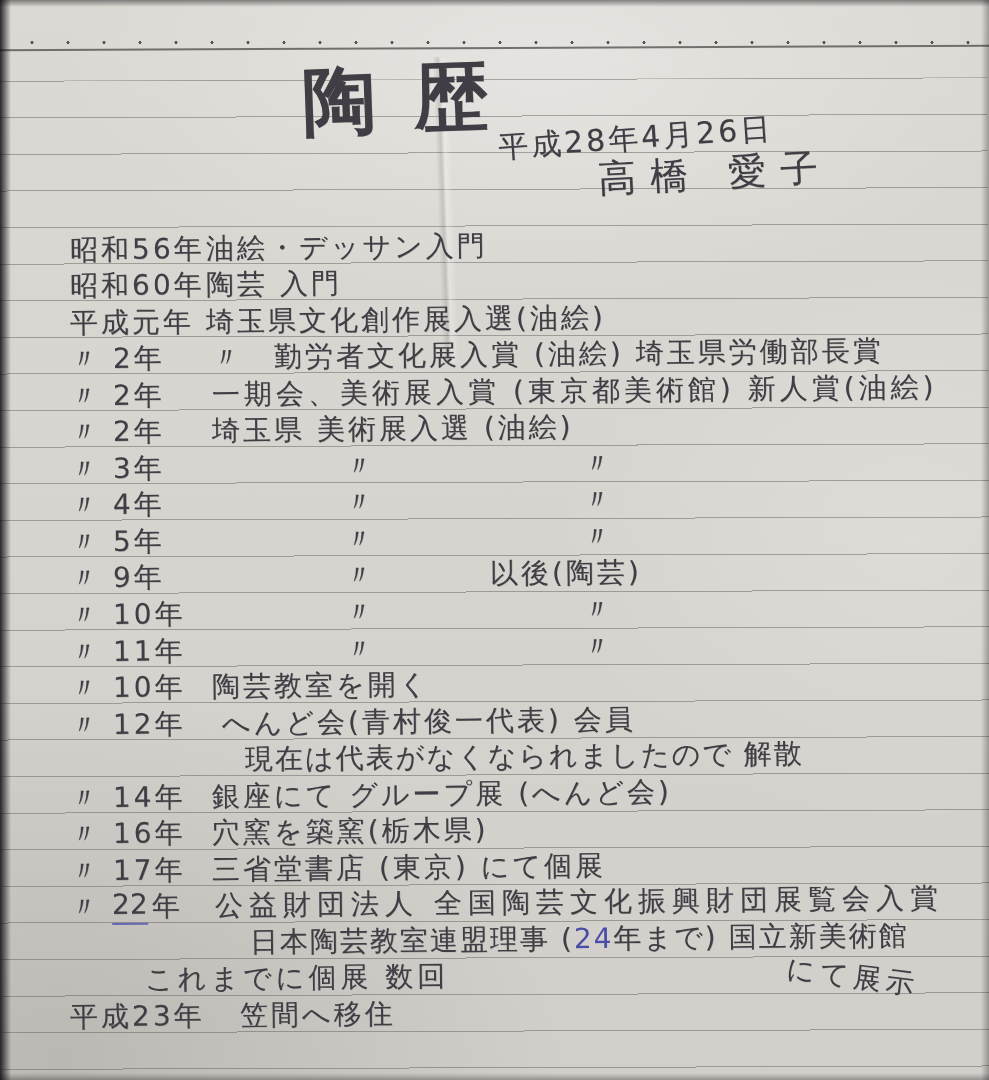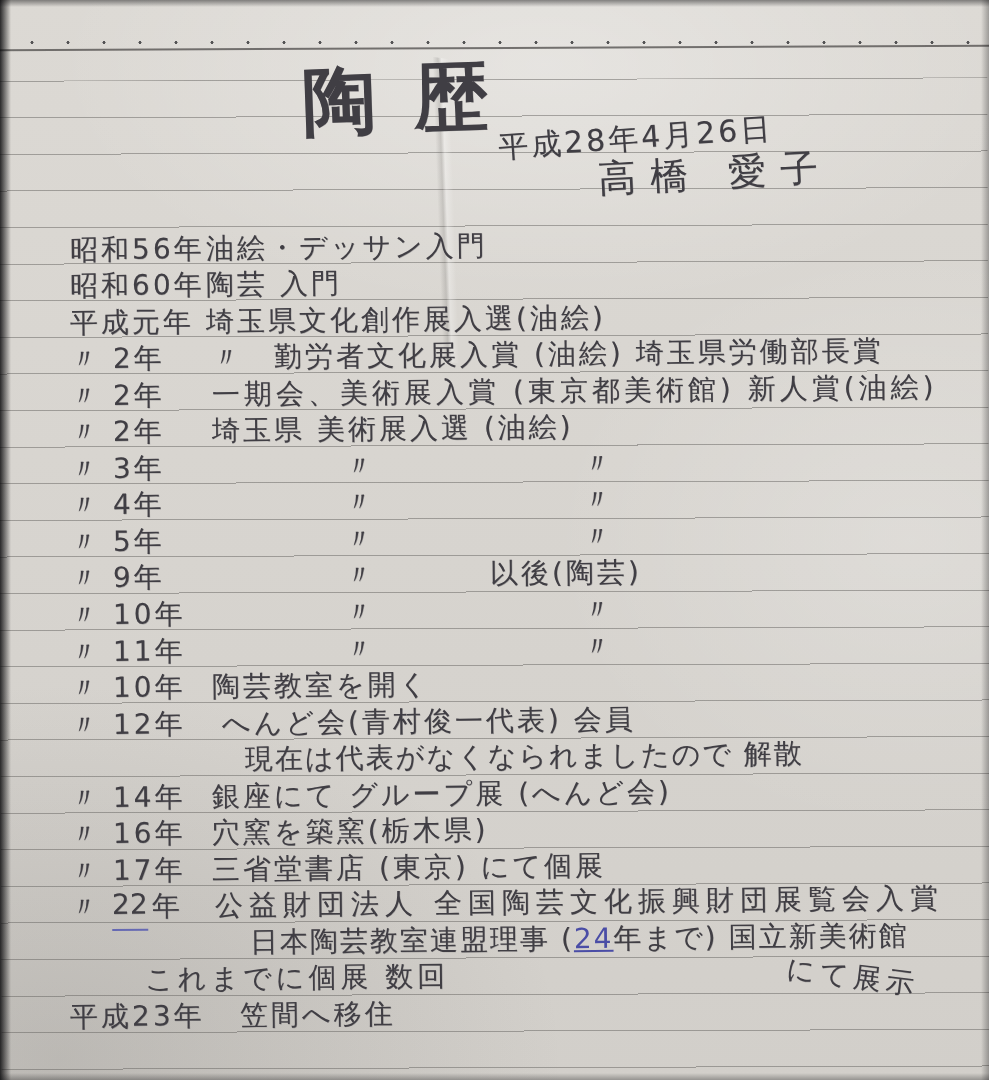--- a/index.html
+++ b/index.html
@@ -48,22 +48,22 @@
   .author{position:absolute;left:598px;top:148px;font-size:38px;letter-spacing:14px;transform:rotate(-3deg);}
   .row{position:absolute;left:0;width:100%;height:38px;font-size:28px;transform:rotate(-.6deg);}
   .era{position:absolute;left:70px;letter-spacing:3px;}
   .c1{position:absolute;left:212px;letter-spacing:3px;}
   .c2{position:absolute;left:345px;}
   .c3{position:absolute;left:583px;}
   .c3w{position:absolute;left:490px;letter-spacing:3px;}
   .indent-note{position:absolute;left:245px;letter-spacing:2px;}
   .mid-note{position:absolute;left:145px;letter-spacing:4px;}
   .era2{position:absolute;left:250px;letter-spacing:2px;}
-  .blue-ink{color:#4a4da6;text-shadow:none;text-decoration:underline;}
-  .blue-underline{display:inline-block;border-bottom:2px solid rgba(78,82,176,.8);padding-bottom:8px;}
+  .blue-ink{color:#4a4da6;text-shadow:none;}
+  .blue-underline{display:inline-block;border-bottom:2px solid rgba(78,82,176,.8);padding-bottom:2px;}
   .side-note{position:absolute;left:786px;top:958px;font-size:28px;letter-spacing:5px;transform:rotate(7deg);}
 </style>
 </head>
 <body>
 
 <div class="doc">
 
   <div class="rules"></div>
   <div class="top-rule"></div>
   <div class="perforation"></div>

